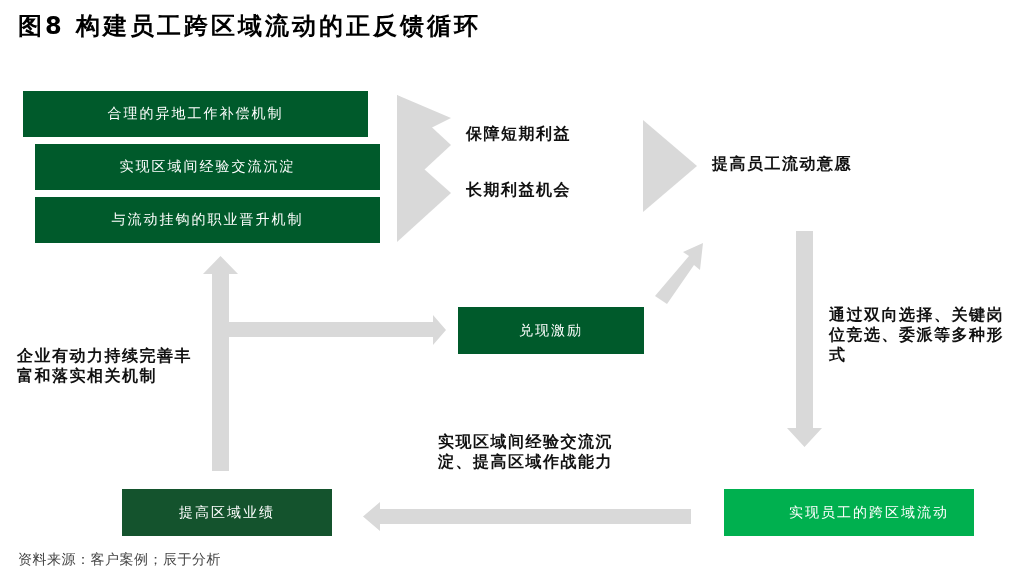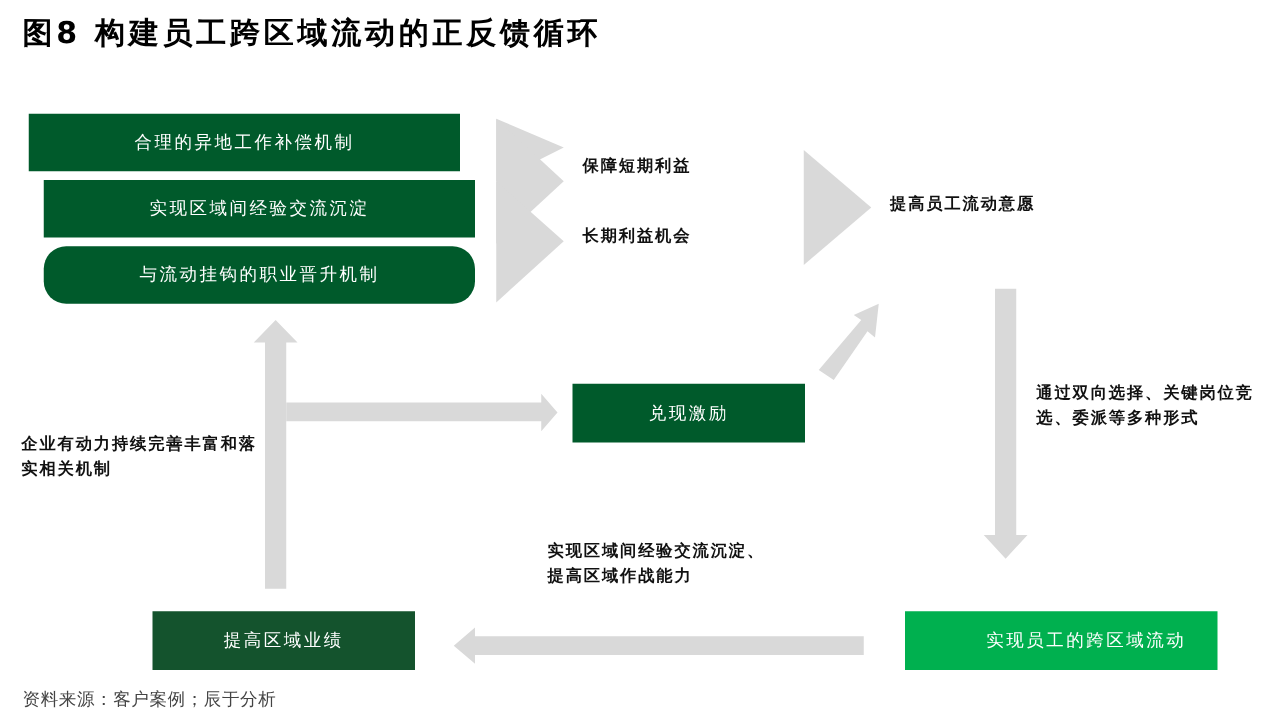--- a/index.html
+++ b/index.html
@@ -5,21 +5,21 @@
   html, body { margin:0; padding:0; }
   body { width:1024px; height:570px; position:relative; background:#ffffff; overflow:hidden;
          font-family:"DejaVu Serif","Liberation Serif",serif; color:#111; }
   .title { position:absolute; left:18px; top:10px; font-size:24px; font-weight:bold;
            font-family:"DejaVu Sans","Liberation Sans",sans-serif; letter-spacing:3px; color:#000; }
   .box { position:absolute; display:flex; align-items:center; justify-content:center;
          color:#ffffff; font-size:14px; letter-spacing:2px; }
   .dark { background:#005a2b; }
   .mid { background:#14532d; }
   .bright { background:#00b04f; }
-  .label { position:absolute; font-size:13px; line-height:20px; letter-spacing:1.5px; color:#111; font-weight:bold; }
+  .label { position:absolute; font-size:16px; line-height:20px; letter-spacing:1.5px; color:#111; font-weight:bold; }
   svg.arrows { position:absolute; left:0; top:0; }
   .source { position:absolute; left:18px; top:551px; font-size:14px; color:#444; letter-spacing:0.5px; }
 </style>
 </head>
 <body>
 
 <div class="title">图8  构建员工跨区域流动的正反馈循环</div>
 
 <svg class="arrows" width="1024" height="570">
 
@@ -39,21 +39,21 @@
 
   <polygon points="655,296 667,304 694,265 700,270 703,243 683,252 689,256" fill="#d9d9d9"></polygon>
 </svg>
 
 <div class="box dark" style="left:23px;top:91px;width:345px;height:46px;">
   <span>合理的异地工作补偿机制</span>
 </div>
 <div class="box dark" style="left:35px;top:144px;width:345px;height:46px;">
   <span>实现区域间经验交流沉淀</span>
 </div>
-<div class="box dark" style="left:35px;top:197px;width:345px;height:46px;border-radius:18px;">
+<div class="box dark" style="left:35px;top:197px;width:345px;height:46px;">
   <span>与流动挂钩的职业晋升机制</span>
 </div>
 
 <div class="label" style="left:466px;top:124px;">保障短期利益</div>
 <div class="label" style="left:466px;top:180px;">长期利益机会</div>
 <div class="label" style="left:712px;top:154px;">提高员工流动意愿</div>
 <div class="label" style="left:829px;top:305px;width:190px;">通过双向选择、关键岗位竞选、委派等多种形式</div>
 
 <div class="box dark" style="left:458px;top:307px;width:186px;height:47px;">
   <span>兑现激励</span>

